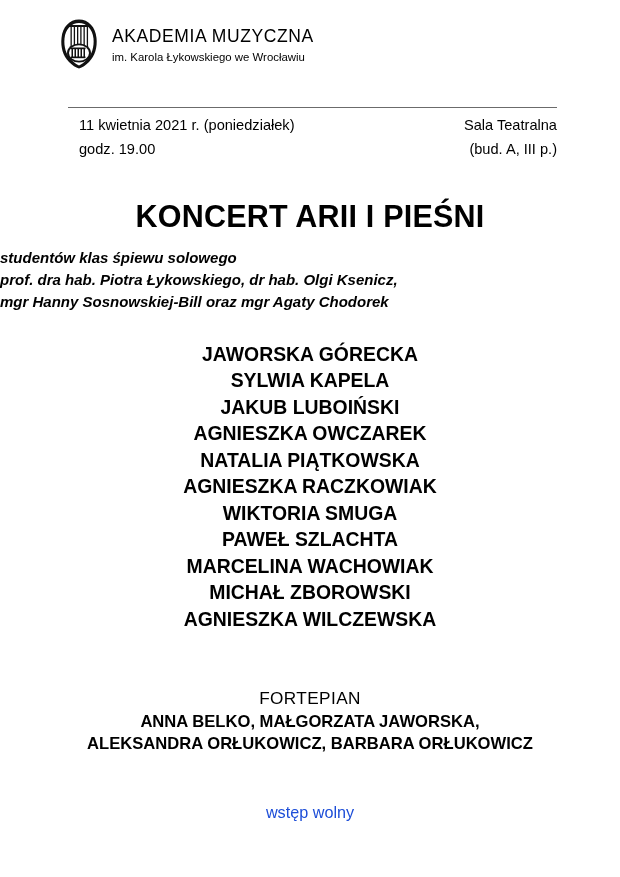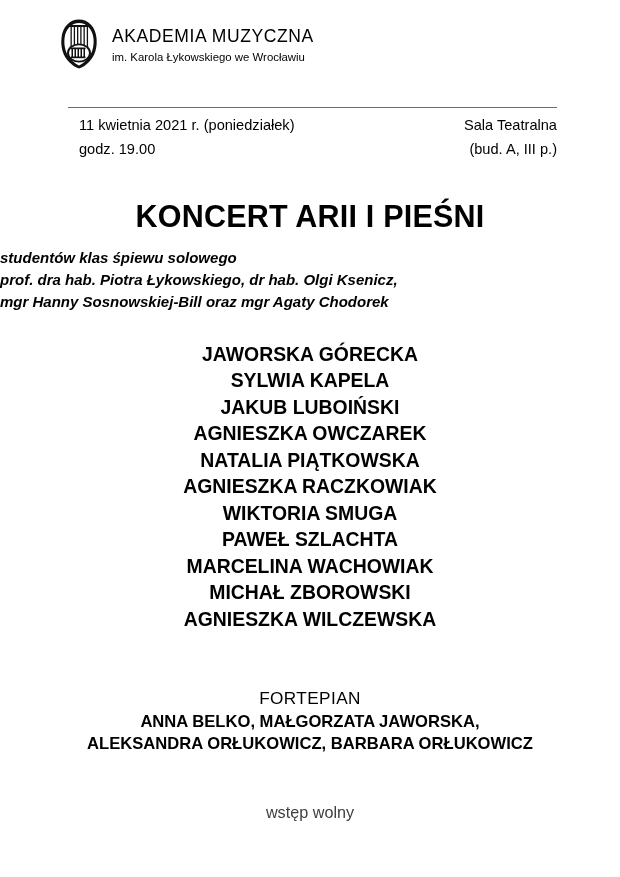--- a/index.html
+++ b/index.html
@@ -251,15 +251,15 @@
   </div>
 
   <div class="piano">
     <div class="piano-heading">FORTEPIAN</div>
     <div class="piano-names">
       <div>ANNA BELKO, MAŁGORZATA JAWORSKA,</div>
       <div>ALEKSANDRA ORŁUKOWICZ, BARBARA ORŁUKOWICZ</div>
     </div>
   </div>
 
-  <div class="free-entry" style="color: #404040;">wstęp wolny</div>
+  <div class="free-entry" style="color: #1d4ed8;">wstęp wolny</div>
 
 </div>
 
 </body></html>

